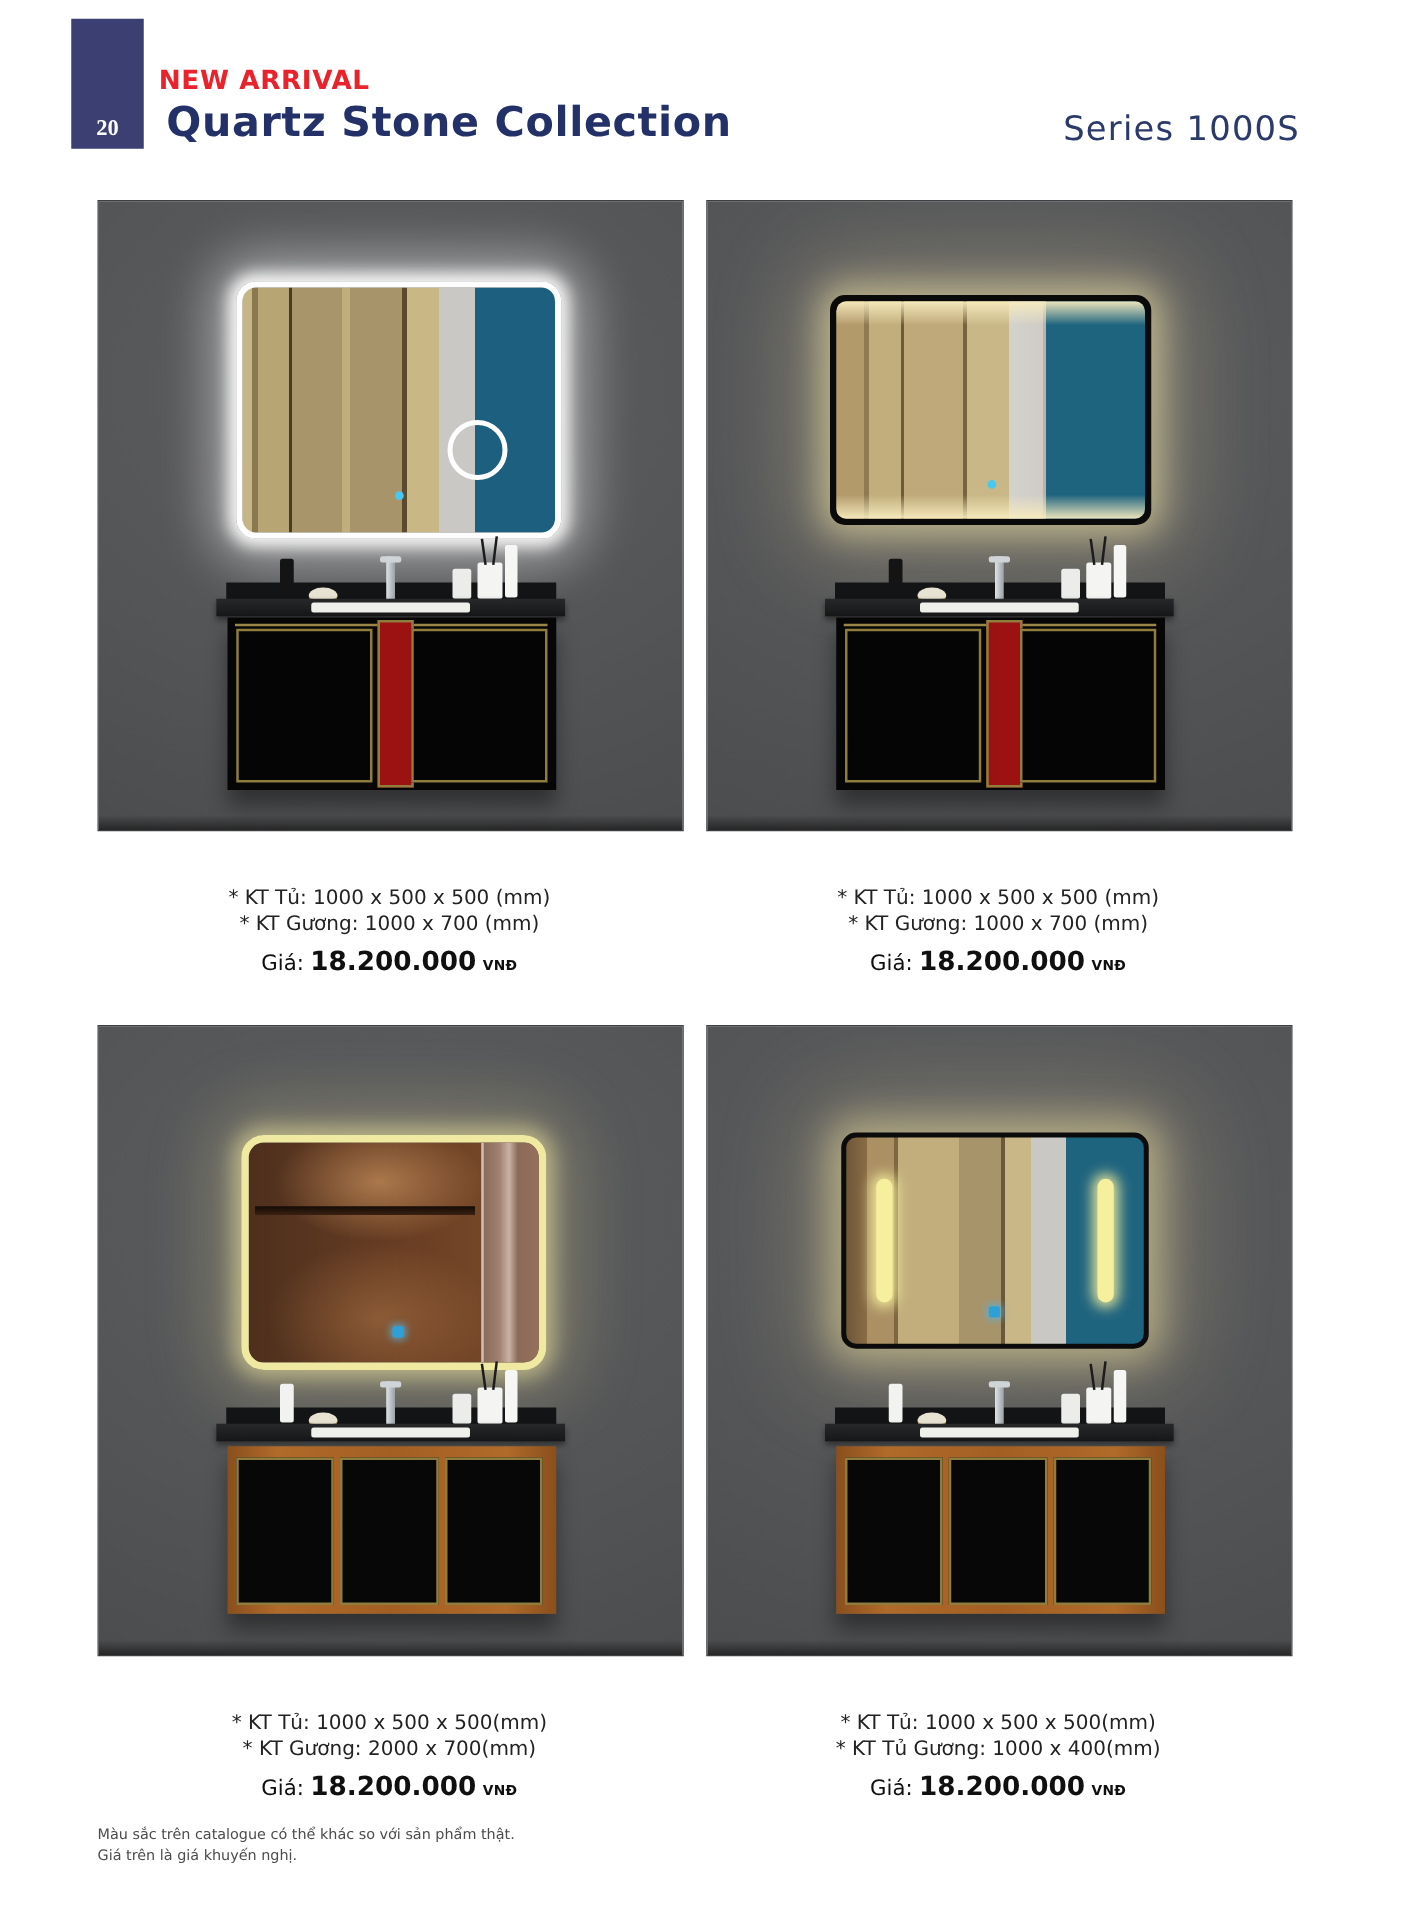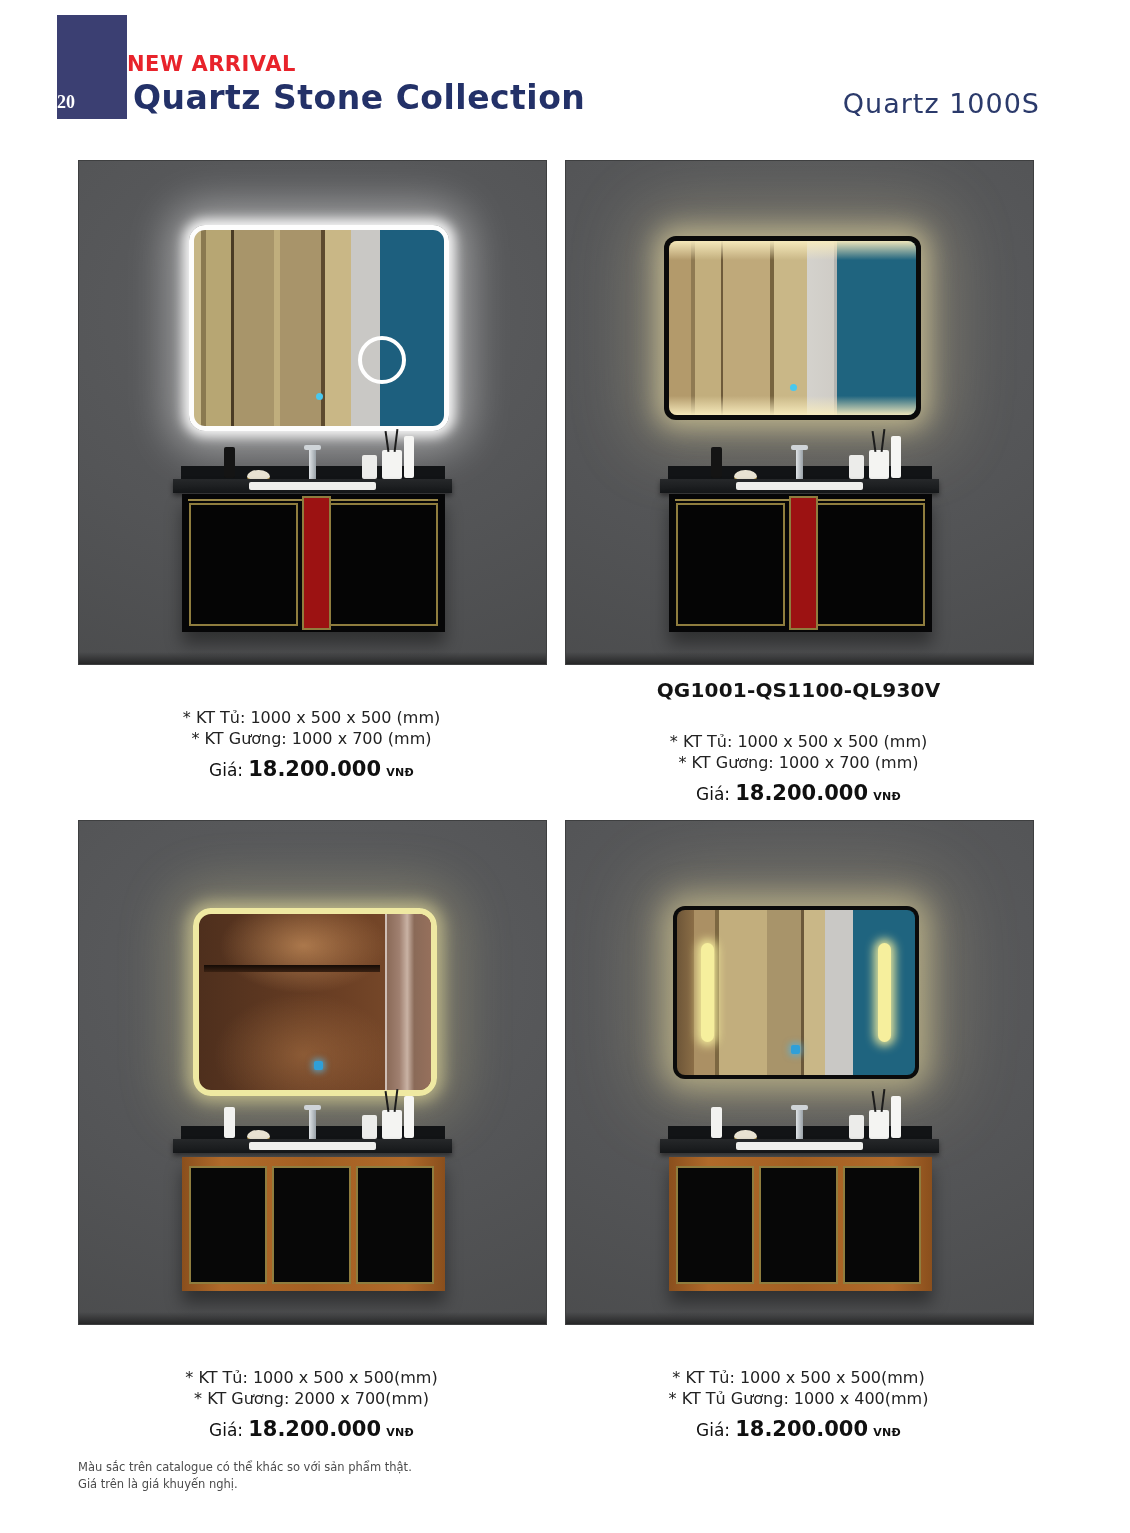--- a/index.html
+++ b/index.html
@@ -1,21 +1,21 @@
 <!DOCTYPE html>
 <html><head>
 <meta charset="utf-8">
 <style>
   html,body{margin:0;padding:0;background:#ffffff;}
   #page{position:relative;width:1130px;height:1533px;background:#ffffff;overflow:hidden;
         font-family:"DejaVu Sans","Liberation Sans",sans-serif;}
 
   
-  .badge{position:absolute;left:57px;top:15px;width:70px;height:104px;background:#3b3f72;
-         display:flex;align-items:flex-end;justify-content:flex-start;}
+  .badge{position:absolute;left:57px;top:15px;width:58px;height:104px;background:#3b3f72;
+         display:flex;align-items:flex-end;justify-content:center;}
   .badge span{font-family:"Liberation Serif",serif;font-weight:700;font-size:18px;color:#ffffff;margin-bottom:6px;}
   .new-arrival{position:absolute;left:127px;top:52px;font-size:21px;font-weight:700;color:#e8232b;letter-spacing:0.5px;}
   .page-title{position:absolute;left:133px;top:78px;font-size:33px;font-weight:700;color:#233168;letter-spacing:0.5px;}
   .series{position:absolute;right:90px;top:88px;font-size:27px;font-weight:400;color:#2b3a6b;letter-spacing:1px;}
 
   
   .tile{position:absolute;width:467px;height:503px;overflow:hidden;border:1px solid #3e3f40;
         background:radial-gradient(140% 100% at 50% 30%, #5e5f61 0%, #545557 45%, #464748 100%);}
   .tile::after{content:"";position:absolute;left:0;right:0;bottom:0;height:12px;
         background:linear-gradient(180deg, rgba(0,0,0,0), rgba(0,0,0,0.5));}
@@ -115,21 +115,21 @@
 </head>
 <body>
 
 <div id="page">
 
   <div class="badge">
     <span>20</span>
   </div>
   <div class="new-arrival">NEW ARRIVAL</div>
   <div class="page-title">Quartz Stone Collection</div>
-  <div class="series">Quartz 1000S</div>
+  <div class="series">Series 1000S</div>
 
   <div class="tile t1">
     <div class="m1">
       <div class="magnifier"></div>
       <div class="touch-dot"></div>
     </div>
     <div class="backsplash"></div>
     <div class="acc-bottle"></div>
     <div class="acc-soap"></div>
     <div class="acc-cup1"></div>
@@ -233,21 +233,20 @@
       <div>* KT Gương: 1000 x 700 (mm)</div>
     </div>
     <div class="price">
       <span class="lbl">Giá:</span>
       <span class="val">18.200.000</span>
       <span class="cur">VNĐ</span>
     </div>
   </div>
 
   <div class="pinfo pi2">
-    <div class="code">QG1001-QS1100-QL930V</div>
     <div class="specs">
       <div>* KT Tủ: 1000 x 500 x 500 (mm)</div>
       <div>* KT Gương: 1000 x 700 (mm)</div>
     </div>
     <div class="price">
       <span class="lbl">Giá:</span>
       <span class="val">18.200.000</span>
       <span class="cur">VNĐ</span>
     </div>
   </div>

